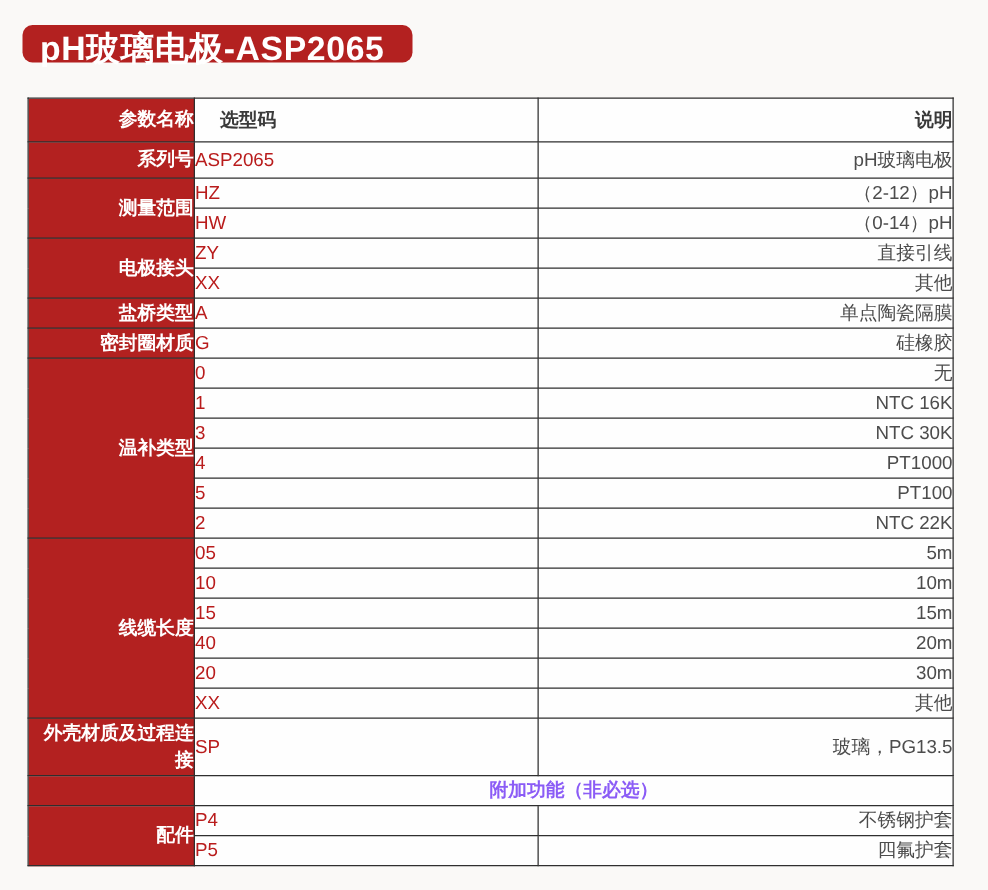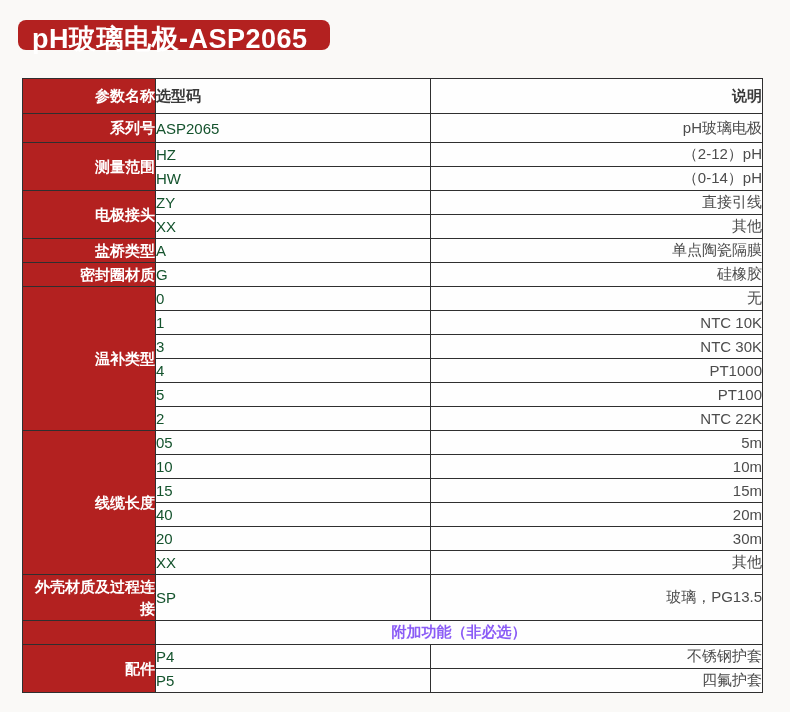--- a/index.html
+++ b/index.html
@@ -51,35 +51,36 @@
     background: #B32120;
     color: #ffffff;
     font-weight: bold;
     text-align: right;
     padding-left: 20px;
     padding-right: 8px;
     line-height: 1.45;
   }
   .code-cell {
     background: #FEFEFE;
-    color: #14532d;
+    color: #b91c1c;
     text-align: left;
     padding-left: 103px;
     font-weight: normal;
   }
   .desc-cell {
     background: #FEFEFE;
     color: #4C4C4C;
     text-align: right;
     padding-left: 112px;
     font-weight: normal;
   }
   th.code-cell, th.desc-cell {
     color: #3A3A3A;
     font-weight: bold;
+    padding-left: 20px;
   }
   .section-cell {
     background: #FEFEFE;
     color: #8b5cf6;
     font-weight: bold;
     text-align: center;
     padding-right: 55px;
   }
   tr.h-head  { height: 35px; }
   tr.h-first { height: 29px; }
@@ -144,21 +145,21 @@
       <td class="desc-cell">硅橡胶</td>
     </tr>
 
     <tr class="h-std">
       <td class="red-cell" rowspan="6">温补类型</td>
       <td class="code-cell">0</td>
       <td class="desc-cell">无</td>
     </tr>
     <tr class="h-std">
       <td class="code-cell">1</td>
-      <td class="desc-cell">NTC 10K</td>
+      <td class="desc-cell">NTC 16K</td>
     </tr>
     <tr class="h-std">
       <td class="code-cell">3</td>
       <td class="desc-cell">NTC 30K</td>
     </tr>
     <tr class="h-std">
       <td class="code-cell">4</td>
       <td class="desc-cell">PT1000</td>
     </tr>
     <tr class="h-std">

